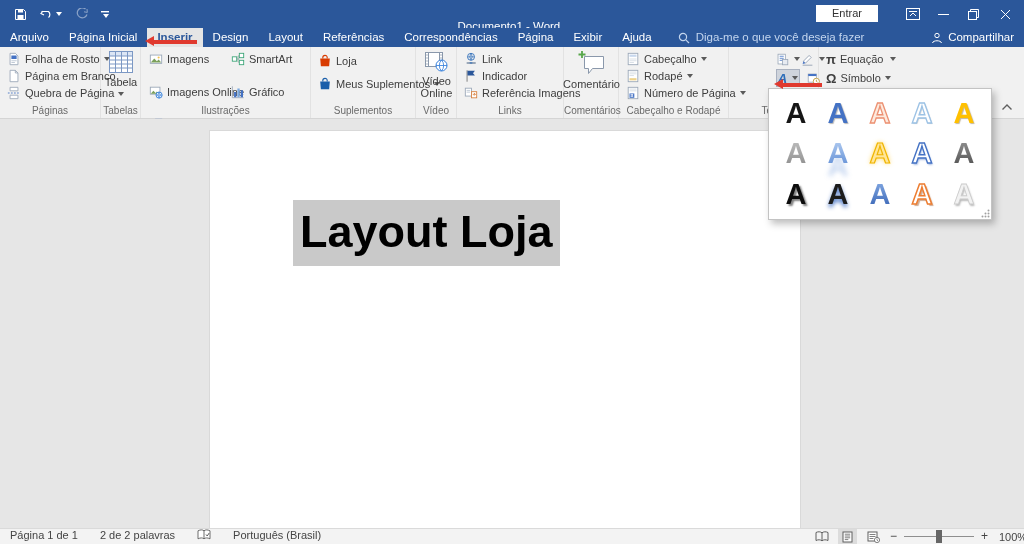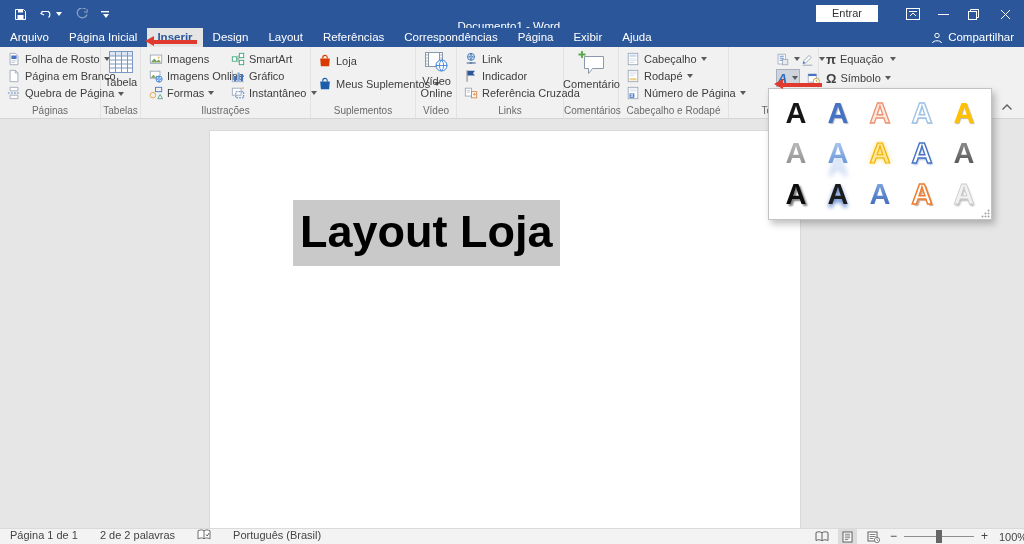--- a/index.html
+++ b/index.html
@@ -41,21 +41,21 @@
   .g-paginas{left:0;width:101px;}
   .g-tabelas{left:101px;width:40px;}
   .g-ilustr{left:141px;width:170px;}
   .g-suple{left:311px;width:105px;}
   .g-midia{left:416px;width:41px;}
   .g-links{left:457px;width:107px;}
   .g-coment{left:564px;width:55px;}
   .g-cabrod{left:619px;width:110px;}
   .g-texto{left:729px;width:90px;}
   .g-simb{left:819px;width:80px;border-right:none;}
-  .col{position:absolute;top:4px;display:flex;flex-direction:column;gap:1px;}
+  .col{position:absolute;top:4px;display:flex;flex-direction:column;gap:17px;}
   .texto-mini{position:absolute;left:47px;top:3px;display:grid;grid-template-columns:24px 24px;grid-auto-rows:18px;gap:1px;}
   .mini{display:flex;align-items:center;justify-content:center;gap:1px;}
   .mini.pressed{background:#cfd4dc;border:1px solid #a9b1c0;box-sizing:border-box;}
   .glyph{font-size:13px;font-weight:bold;color:#3f3f3f;line-height:1;}
   .chev-collapse{position:absolute;left:1001px;top:103px;}
 
   
   .docarea{position:absolute;left:0;top:119px;width:100%;height:409px;background:#e6e6e6;}
   .page{position:absolute;left:209px;top:11px;width:592px;height:398px;background:#fff;
         border:1px solid #d9d9d9;border-bottom:none;box-sizing:border-box;}
@@ -158,20 +158,29 @@
     <div class="tab">Arquivo</div>
     <div class="tab">Página Inicial</div>
     <div class="tab active">Inserir</div>
     <div class="tab">Design</div>
     <div class="tab">Layout</div>
     <div class="tab">Referências</div>
     <div class="tab">Correspondências</div>
     <div class="tab">Página</div>
     <div class="tab">Exibir</div>
     <div class="tab">Ajuda</div>
+    <div class="tellme">
+      <span>
+        <svg width="12" height="12" viewBox="0 0 12 12">
+            <circle cx="5" cy="5" r="3.6" fill="none" stroke="#c3d5ee" stroke-width="1.2"></circle>
+            <path d="M7.8 7.8L11 11" stroke="#c3d5ee" stroke-width="1.2"></path>
+          </svg>
+      </span>
+      <span>Diga-me o que você deseja fazer</span>
+    </div>
     <div class="share">
       <span>
         <svg width="12" height="12" viewBox="0 0 12 12">
             <circle cx="6" cy="3.5" r="2.2" fill="none" stroke="#fff"></circle>
             <path d="M1.5 11c.5-3 8.5-3 9 0" fill="none" stroke="#fff"></path>
           </svg>
       </span>
       <span>Compartilhar</span>
     </div>
   </div>
@@ -366,21 +375,21 @@
         </div>
         <div class="sbtn">
           <span class="ico">
               <svg width="14" height="14" viewBox="0 0 16 16">
                 <rect x="1.5" y="2.5" width="7" height="9" fill="#fff" stroke="#9aa7b8"></rect>
                 <rect x="8.5" y="6.5" width="6" height="7" fill="#fff" stroke="#d8803f"></rect>
                 <path d="M3 5h4M3 7h4" stroke="#b9c3d1"></path>
                 <path d="M10 9.5h3M11.5 8l1.5 1.5-1.5 1.5" fill="none" stroke="#d8803f"></path>
               </svg>
             </span>
-          <span>Referência Cruzada</span>
+          <span>Referência Imagens</span>
         </div>
       </div>
       <div class="glabel">Links</div>
     </div>
 
     <div class="rgroup g-coment">
       <div class="bbtn" style="left:0;top:3px;width:55px">
         <span class="ico">
             <svg width="30" height="26" viewBox="0 0 30 26">
               <path d="M7.5 6.5h19v12h-11l-4 5v-5h-4z" fill="#fff" stroke="#8a98ab"></path>

